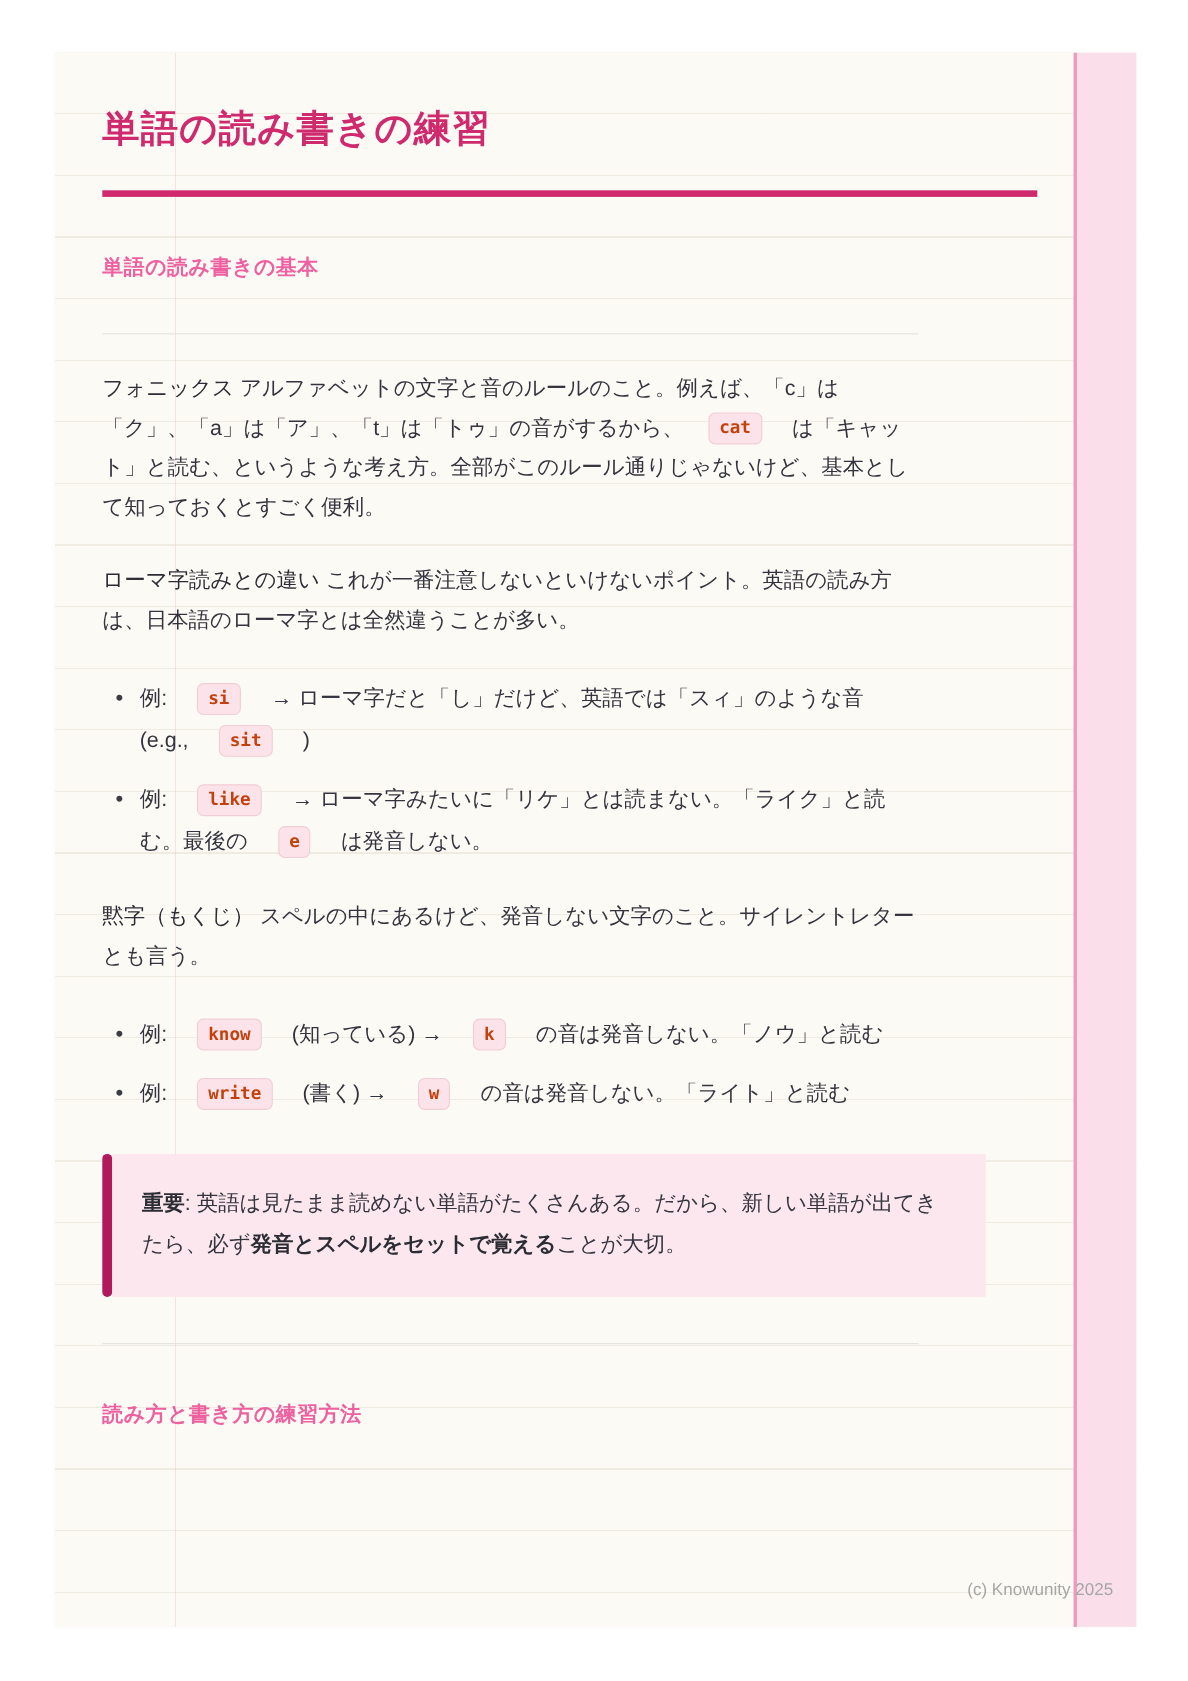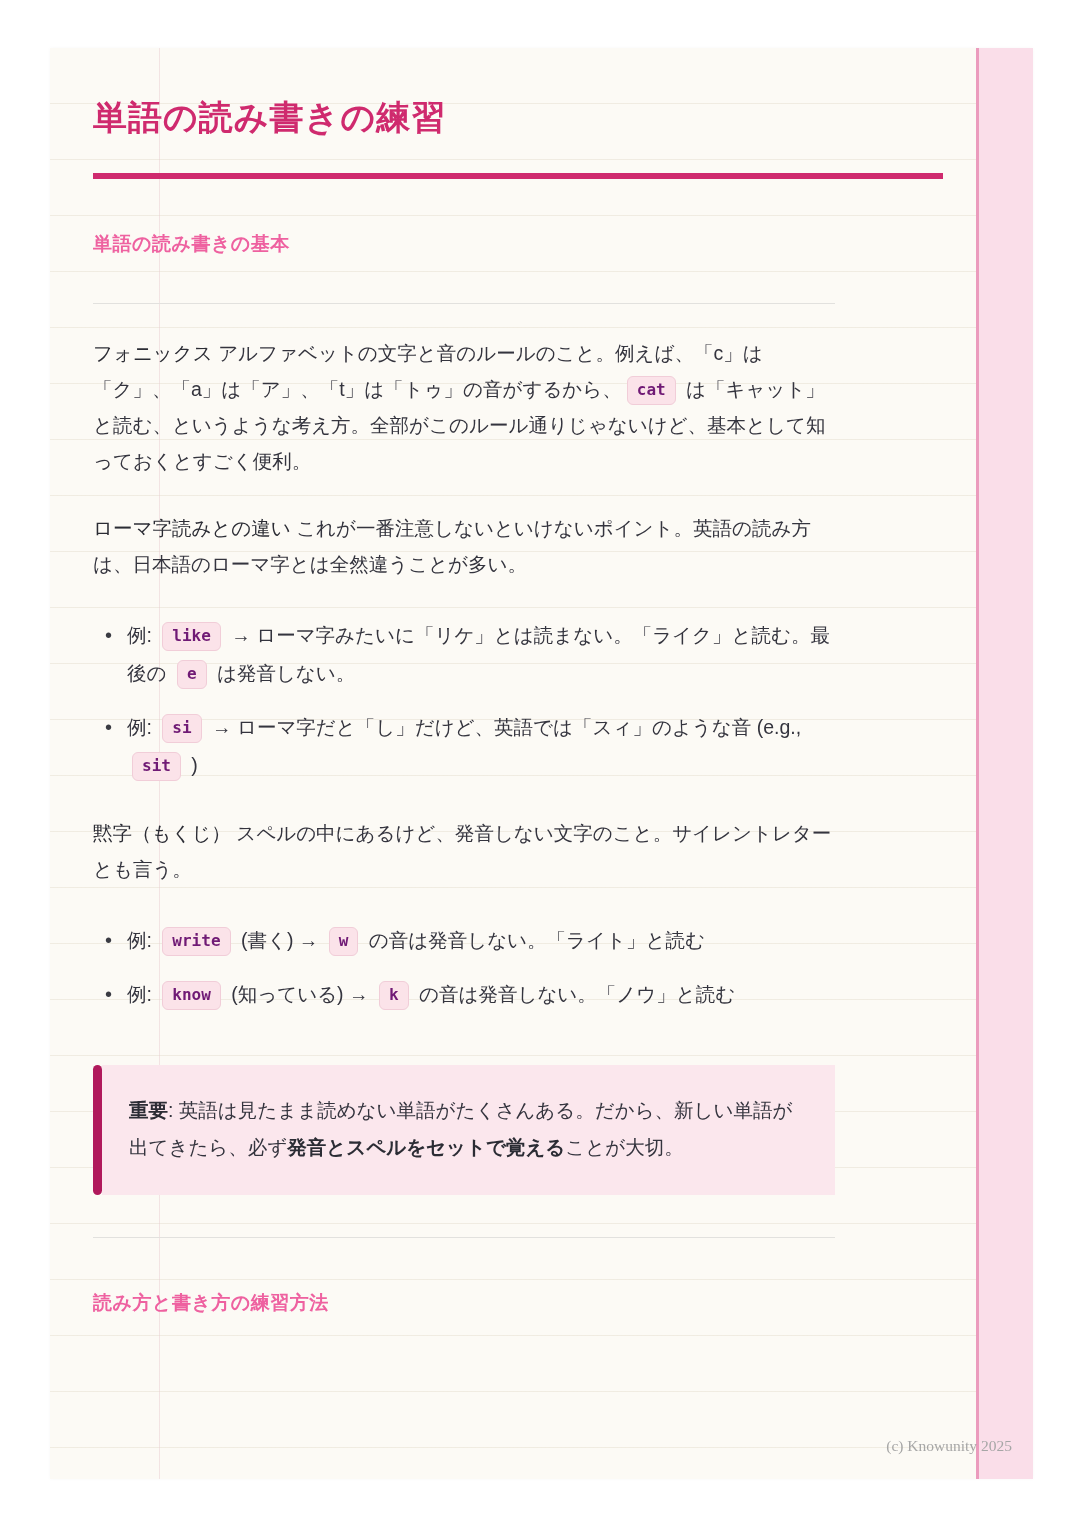--- a/index.html
+++ b/index.html
@@ -43,37 +43,37 @@
   }
   ul.examples li{
     position:relative;padding-left:22px;font-size:19.5px;line-height:38px;color:#34343e;
   }
   ul.examples li + li{margin-top:16px;}
   ul.examples li::before{
     content:"\2022";position:absolute;left:0;top:0;color:#3a3b43;font-size:20px;
   }
   code.chip{
     display:inline-block;background:#fbe3e9;border:1px solid #f1cdd8;border-radius:6px;
-    padding:0 9px 1px 9px;margin:0 5px;line-height:26px;
+    padding:0 9px 1px 9px;margin:0 22px;line-height:26px;
     font-family:"DejaVu Sans Mono","Liberation Mono",monospace;
-    font-size:16px;font-weight:700;color:#701a75;vertical-align:1px;
+    font-size:16px;font-weight:700;color:#c2410c;vertical-align:1px;
   }
   .callout{
-    display:flex;margin-top:52px;width:742px;box-sizing:border-box;
+    display:flex;margin-top:36px;width:803px;box-sizing:border-box;
   }
   .callout-bar{
     flex:0 0 9px;background:#b0195c;border-radius:7px;
   }
   .callout-body{
     flex:1;background:#fbe7ed;padding:27px 40px 29px 27px;
     font-size:19.5px;line-height:37px;color:#34343e;
   }
   .callout-body strong{font-weight:800;color:#2b2c34;}
   .footer-credit{
-    position:absolute;top:1437px;right:68px;font-size:15.5px;color:#a6a6a6;font-family:Liberation Serif, serif;
+    position:absolute;top:1437px;right:68px;font-size:15.5px;color:#a6a6a6;
   }
 </style>
 </head>
 <body>
 
 <div class="page">
   <div class="edge-stripe"></div>
 
   <div class="content">
 
@@ -83,29 +83,29 @@
     <h2 class="sec">単語の読み書きの基本</h2>
 
     <hr class="divider">
 
 
     <p class="body"><strong>フォニックス</strong><span> アルファベットの文字と音のルールのこと。例えば、「c」は「ク」、「a」は「ア」、「t」は「トゥ」の音がするから、</span><code class="chip">cat</code><span> は「キャット」と読む、というような考え方。全部がこのルール通りじゃないけど、基本として知っておくとすごく便利。</span></p>
 
     <p class="body"><strong>ローマ字読みとの違い</strong><span> これが一番注意しないといけないポイント。英語の読み方は、日本語のローマ字とは全然違うことが多い。</span></p>
 
     <ul class="examples">
+      <li><span>例: </span><code class="chip">si</code><span> → ローマ字だと「し」だけど、英語では「スィ」のような音 (e.g., </span><code class="chip">sit</code><span> )</span></li>
       <li><span>例: </span><code class="chip">like</code><span> → ローマ字みたいに「リケ」とは読まない。「ライク」と読む。最後の </span><code class="chip">e</code><span> は発音しない。</span></li>
-      <li><span>例: </span><code class="chip">si</code><span> → ローマ字だと「し」だけど、英語では「スィ」のような音 (e.g., </span><code class="chip">sit</code><span> )</span></li>
     </ul>
 
     <p class="body"><strong>黙字（もくじ）</strong><span> スペルの中にあるけど、発音しない文字のこと。サイレントレターとも言う。</span></p>
 
     <ul class="examples">
+      <li><span>例: </span><code class="chip">know</code><span> (知っている) → </span><code class="chip">k</code><span> の音は発音しない。「ノウ」と読む</span></li>
       <li><span>例: </span><code class="chip">write</code><span> (書く) → </span><code class="chip">w</code><span> の音は発音しない。「ライト」と読む</span></li>
-      <li><span>例: </span><code class="chip">know</code><span> (知っている) → </span><code class="chip">k</code><span> の音は発音しない。「ノウ」と読む</span></li>
     </ul>
 
     <div class="callout">
       <div class="callout-bar"></div>
       <div class="callout-body"><strong>重要</strong><span>: 英語は見たまま読めない単語がたくさんある。だから、新しい単語が出てきたら、必ず</span><strong>発音とスペルをセットで覚える</strong><span>ことが大切。</span></div>
     </div>
 
     <hr class="divider">
 
     <h2 class="sec">読み方と書き方の練習方法</h2>

